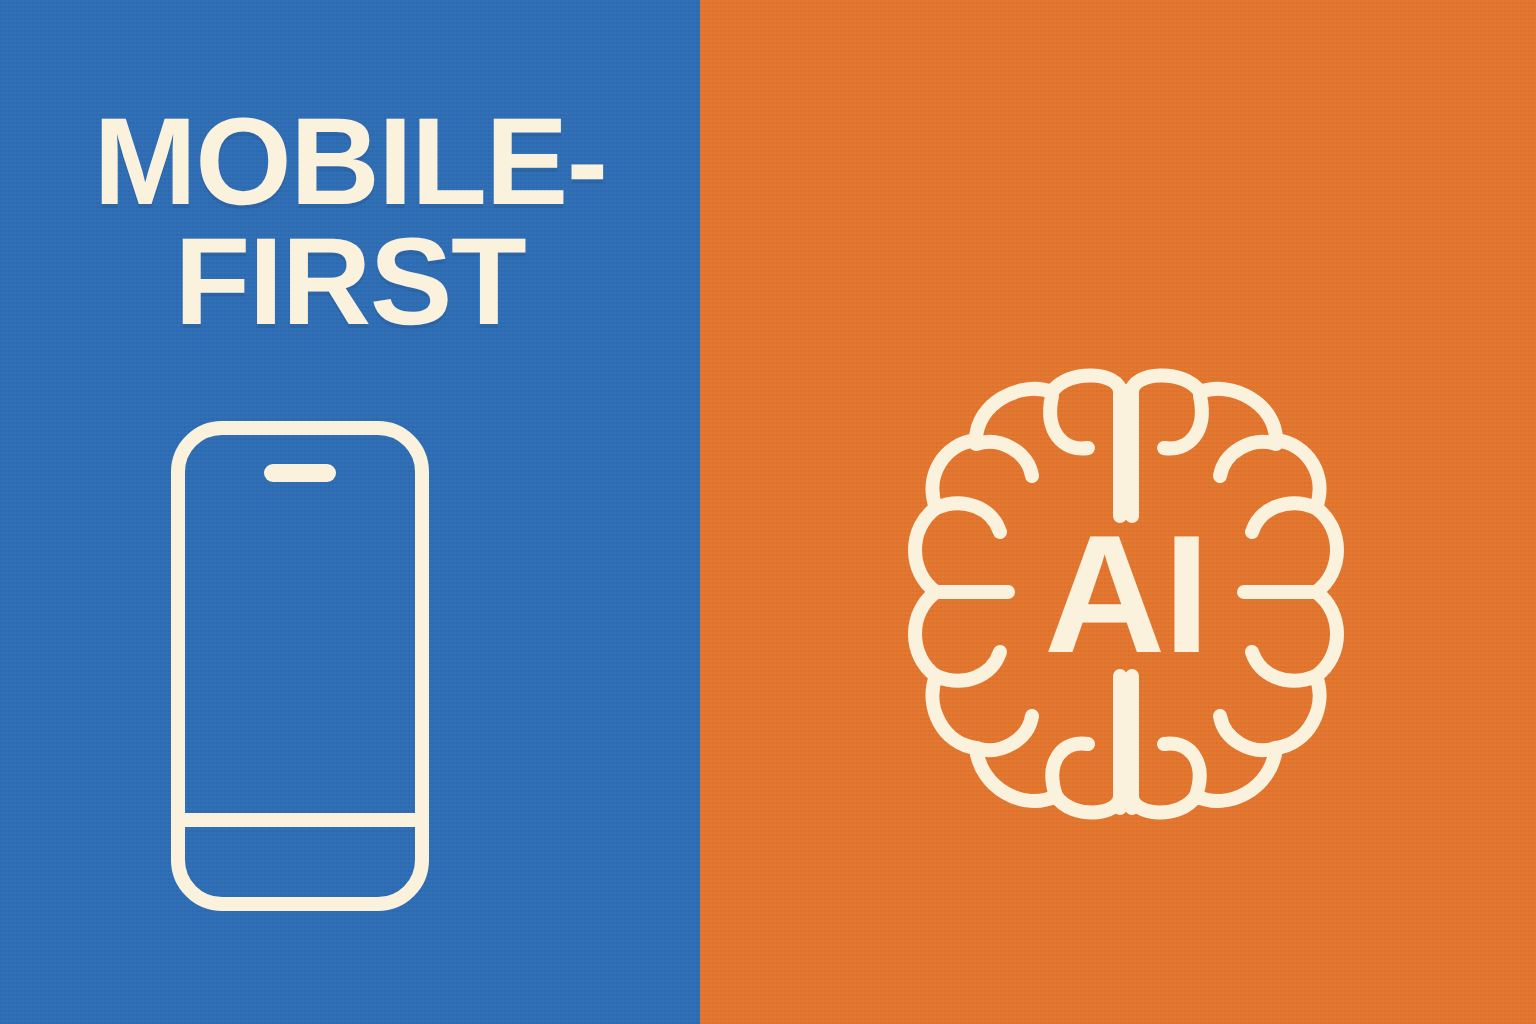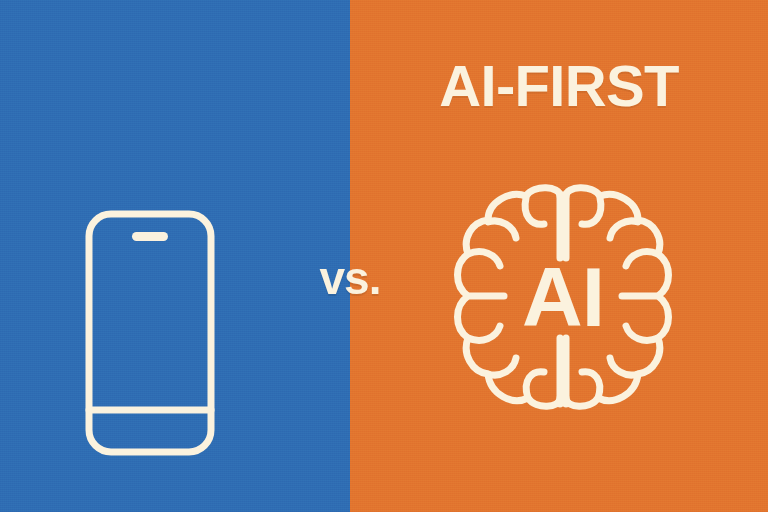--- a/index.html
+++ b/index.html
@@ -110,22 +110,23 @@
 </style>
 </head>
 <body>
 
 <div id="stage">
 
   <div class="panel panel-left"></div>
   <div class="panel panel-right"></div>
   <div class="grain"></div>
 
+  <h1 class="title" id="title-left">MOBILE-
+FIRST</h1>
 
-  <h1 class="title" id="title-right">AI-FIRST</h1>
 
   <div class="icon-wrap" id="phone-icon-wrap">
     <svg viewBox="0 0 140 256" xmlns="http://www.w3.org/2000/svg">
 
       <rect class="stroke-cream" x="9" y="9" width="122" height="238" rx="22" ry="22"></rect>
 
       <rect class="fill-cream" x="52" y="27" width="36" height="9" rx="4.5" ry="4.5"></rect>
 
       <line class="stroke-cream" x1="9" y1="205" x2="131" y2="205"></line>
     </svg>
@@ -174,15 +175,14 @@
         <path d="M208 114 H 174"></path>
         <path d="M210 156 C 196 162, 182 156, 178 144"></path>
         <path d="M190 192 C 178 196, 164 188, 162 176"></path>
         <path d="M150 216 C 156 198, 146 188, 134 190"></path>
       </g>
 
       <text id="brain-ai-text" x="115" y="144" text-anchor="middle">AI</text>
     </svg>
   </div>
 
-  <div id="vs-label">vs.</div>
 
 </div>
 
 </body></html>

